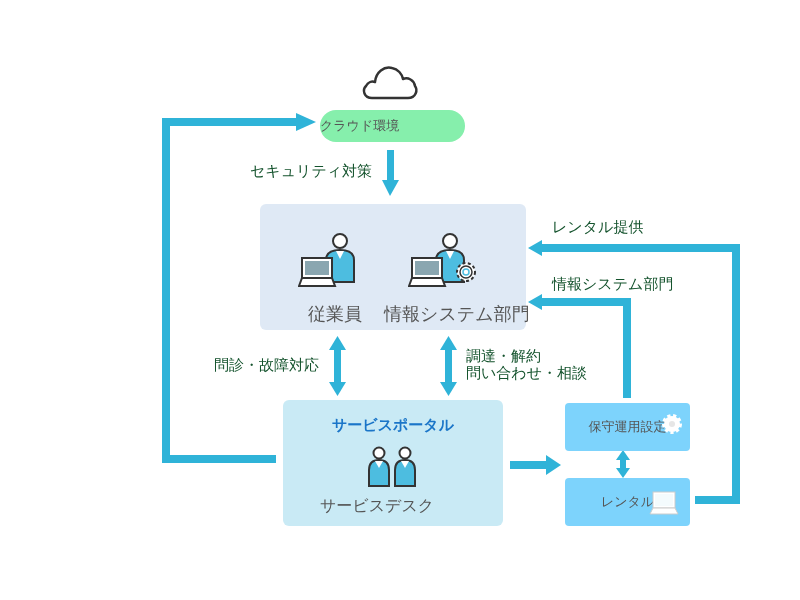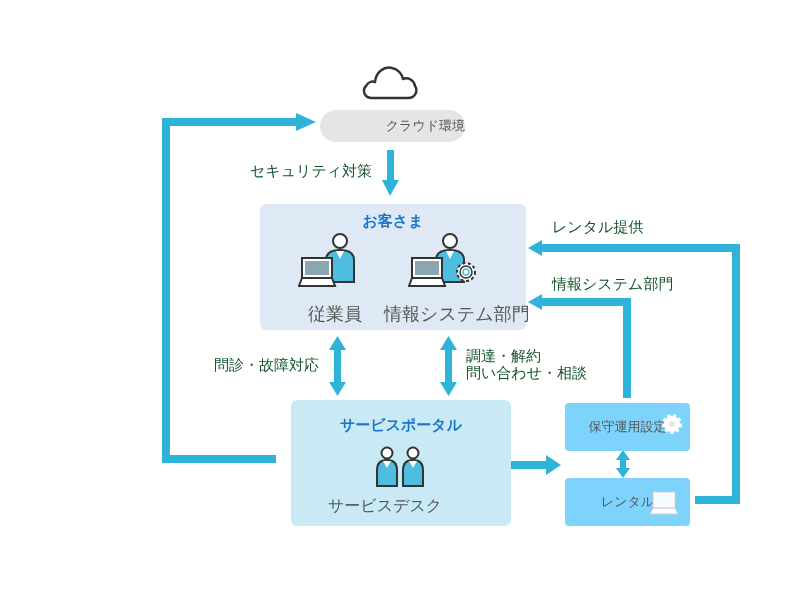--- a/index.html
+++ b/index.html
@@ -1,22 +1,22 @@
 <!DOCTYPE html>
 <html><head>
 <meta charset="utf-8">
 <style>
   html,body{margin:0;padding:0;background:#fff;}
   body{width:800px;height:600px;position:relative;overflow:hidden;font-family:"DejaVu Sans",sans-serif;}
   .abs{position:absolute;}
   .lbl{position:absolute;color:#14532d;font-weight:normal;font-size:15px;white-space:nowrap;line-height:17px;}
   .box{position:absolute;border-radius:6px;}
-  .cloud-pill{position:absolute;left:320px;top:110px;width:145px;height:32px;background:#e5e5e5;border-radius:16px;color:#555;font-size:13px;text-align:right;line-height:32px;}
+  .cloud-pill{position:absolute;left:320px;top:110px;width:145px;height:32px;background:#86efac;border-radius:16px;color:#555;font-size:13px;text-align:left;line-height:32px;}
   .customer{left:260px;top:204px;width:266px;height:126px;background:#dfe9f5;}
-  .portal{left:283px;top:400px;width:220px;height:126px;background:#c9eaf5;margin-left:8px;}
+  .portal{left:283px;top:400px;width:220px;height:126px;background:#c9eaf5;}
   .gray{background:#7dd3fc;border-radius:4px;color:#555;font-size:13px;text-align:center;}
   .title-blue{position:absolute;color:#1a75c8;font-weight:bold;font-size:15px;white-space:nowrap;}
   .sub{position:absolute;color:#555;font-size:18px;white-space:nowrap;}
   svg.arrows{position:absolute;left:0;top:0;}
 </style>
 </head>
 <body>
 
 <svg class="arrows" width="800" height="600">
   <g fill="#2fb3d8" stroke="none">
@@ -60,21 +60,20 @@
 </div>
 <div class="lbl" style="left:552px;top:219px">レンタル提供</div>
 <div class="lbl" style="left:552px;top:276px">情報システム部門</div>
 <div class="lbl" style="left:214px;top:357px">問診・故障対応</div>
 <div class="lbl" style="left:466px;top:348px">
   <div>調達・解約</div>
   <div>問い合わせ・相談</div>
 </div>
 
 <div class="box customer">
-  <div class="title-blue" style="left:0;width:266px;text-align:center;top:8px">お客さま</div>
 
   <svg class="abs" style="left:38px;top:28px" width="60" height="56" viewBox="0 0 60 56">
     <circle cx="42" cy="9" r="7" fill="#fff" stroke="#333" stroke-width="2"></circle>
     <path d="M28 50 L28 28 Q28 18 42 18 Q56 18 56 28 L56 50 Z" fill="#4dbde0" stroke="#333" stroke-width="2"></path>
     <polygon points="38,19 46,19 42,27" fill="#fff"></polygon>
     <rect x="4" y="26" width="30" height="20" fill="#fff" stroke="#333" stroke-width="2"></rect>
     <rect x="7" y="29" width="24" height="14" fill="#8aa6b0"></rect>
     <path d="M1 54 L4 46 L34 46 L37 54 Z" fill="#fff" stroke="#333" stroke-width="2"></path>
   </svg>
 

